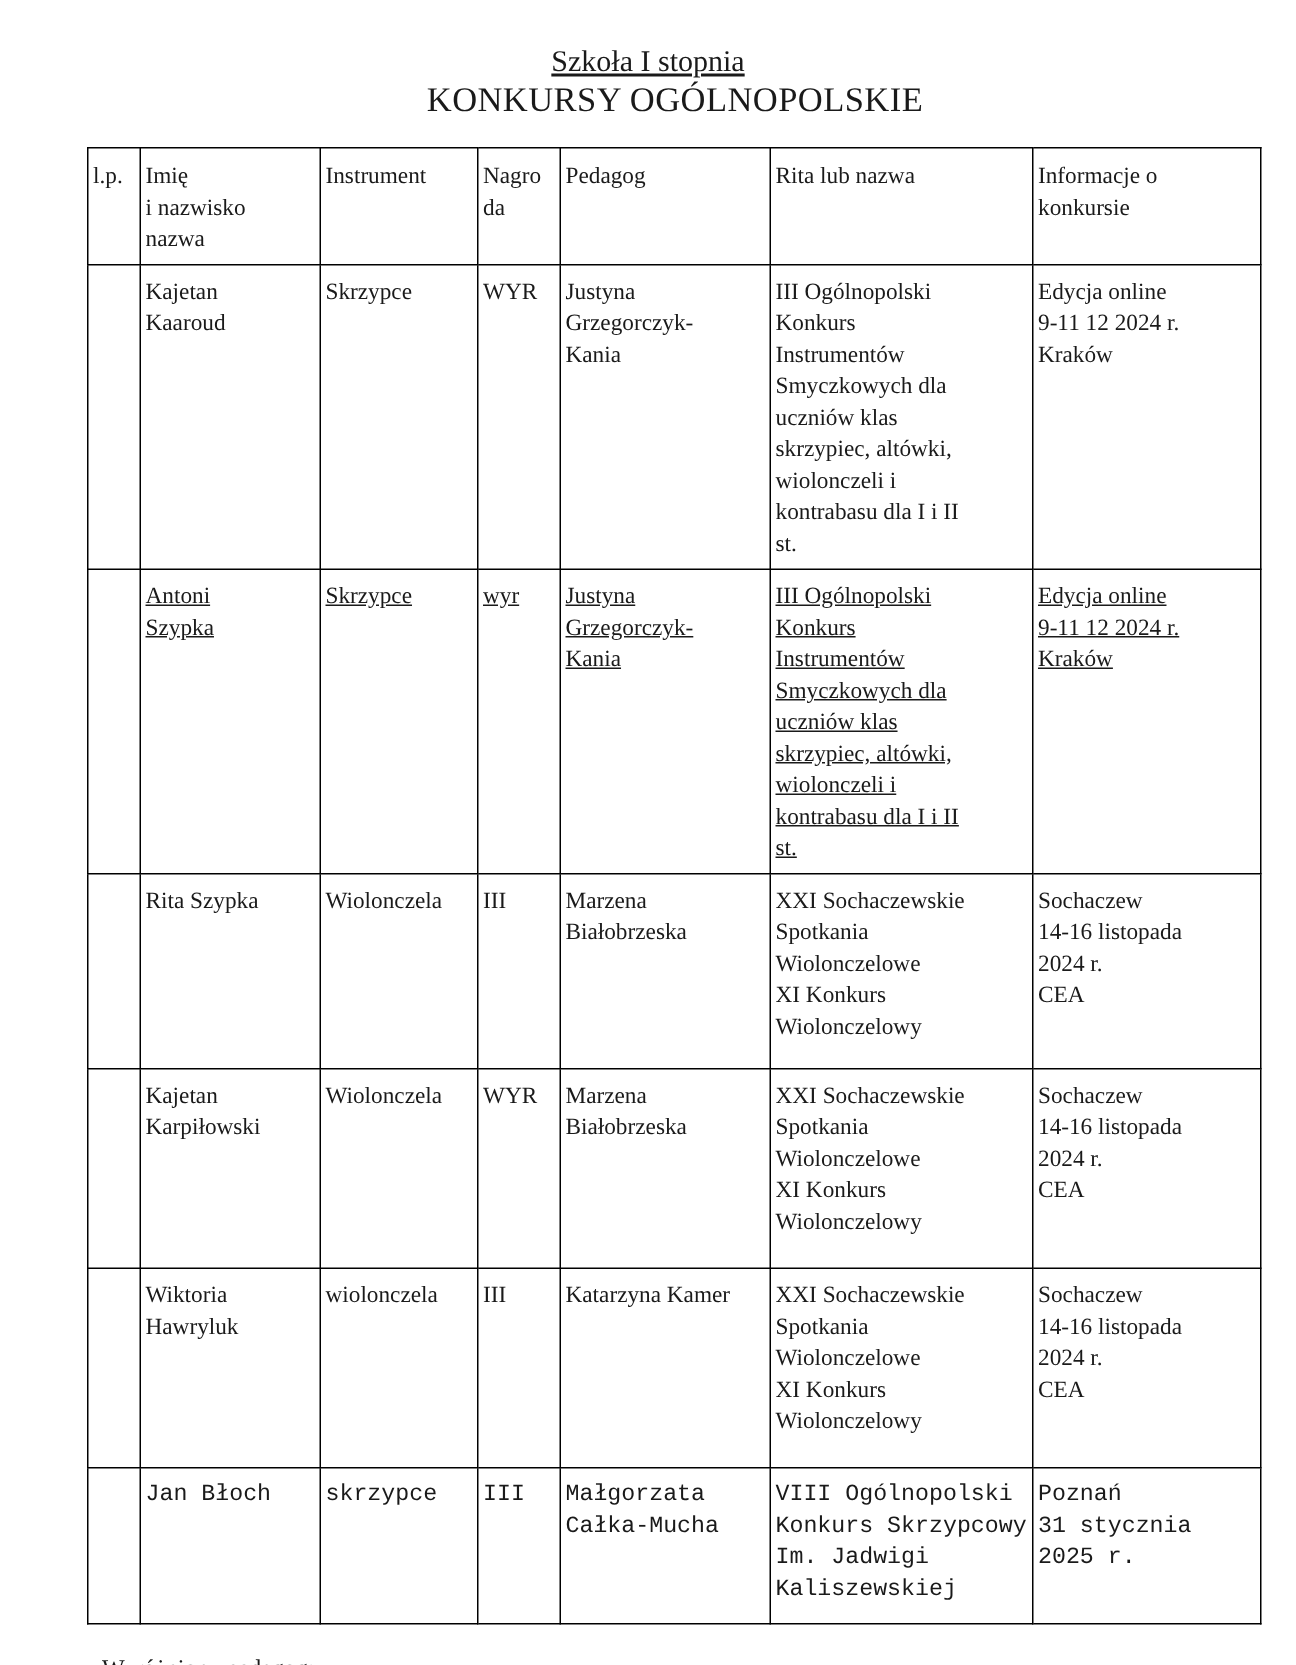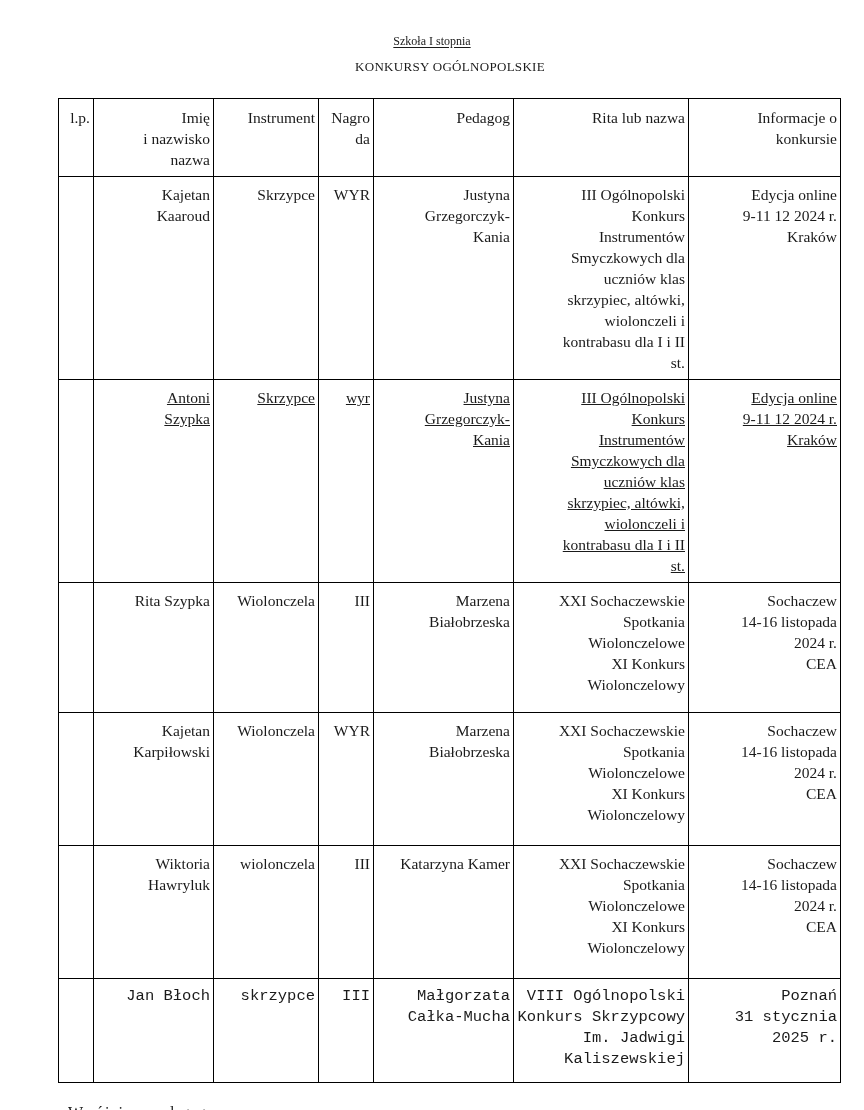--- a/index.html
+++ b/index.html
@@ -20,27 +20,27 @@
     height: 1110px;
     box-sizing: border-box;
   }
 
   
   .title-block {
     padding-top: 30px;
     text-align: center;
   }
   .title-line1 {
-    font-size: 12px;
+    font-size: 20px;
     line-height: 22px;
     text-decoration: underline;
     text-underline-offset: 2px;
   }
   .title-line2 {
-    font-size: 13px;
+    font-size: 23px;
     line-height: 26px;
     letter-spacing: 0.3px;
     margin-top: 2px;
     margin-left: 36px;
   }
 
   
   .table-wrap {
     margin-top: 18px;
     padding-left: 58px;
@@ -48,21 +48,21 @@
   }
   table.results {
     border-collapse: collapse;
     width: 782px;
     table-layout: fixed;
   }
   table.results th,
   table.results td {
     border: 1px solid #000000;
     vertical-align: top;
-    text-align: right;
+    text-align: left;
     font-weight: normal;
     font-size: 15.5px;
     line-height: 21px;
     padding: 7px 3px 6px 3px;
   }
   table.results thead th {
     padding-top: 8px;
   }
 
   

